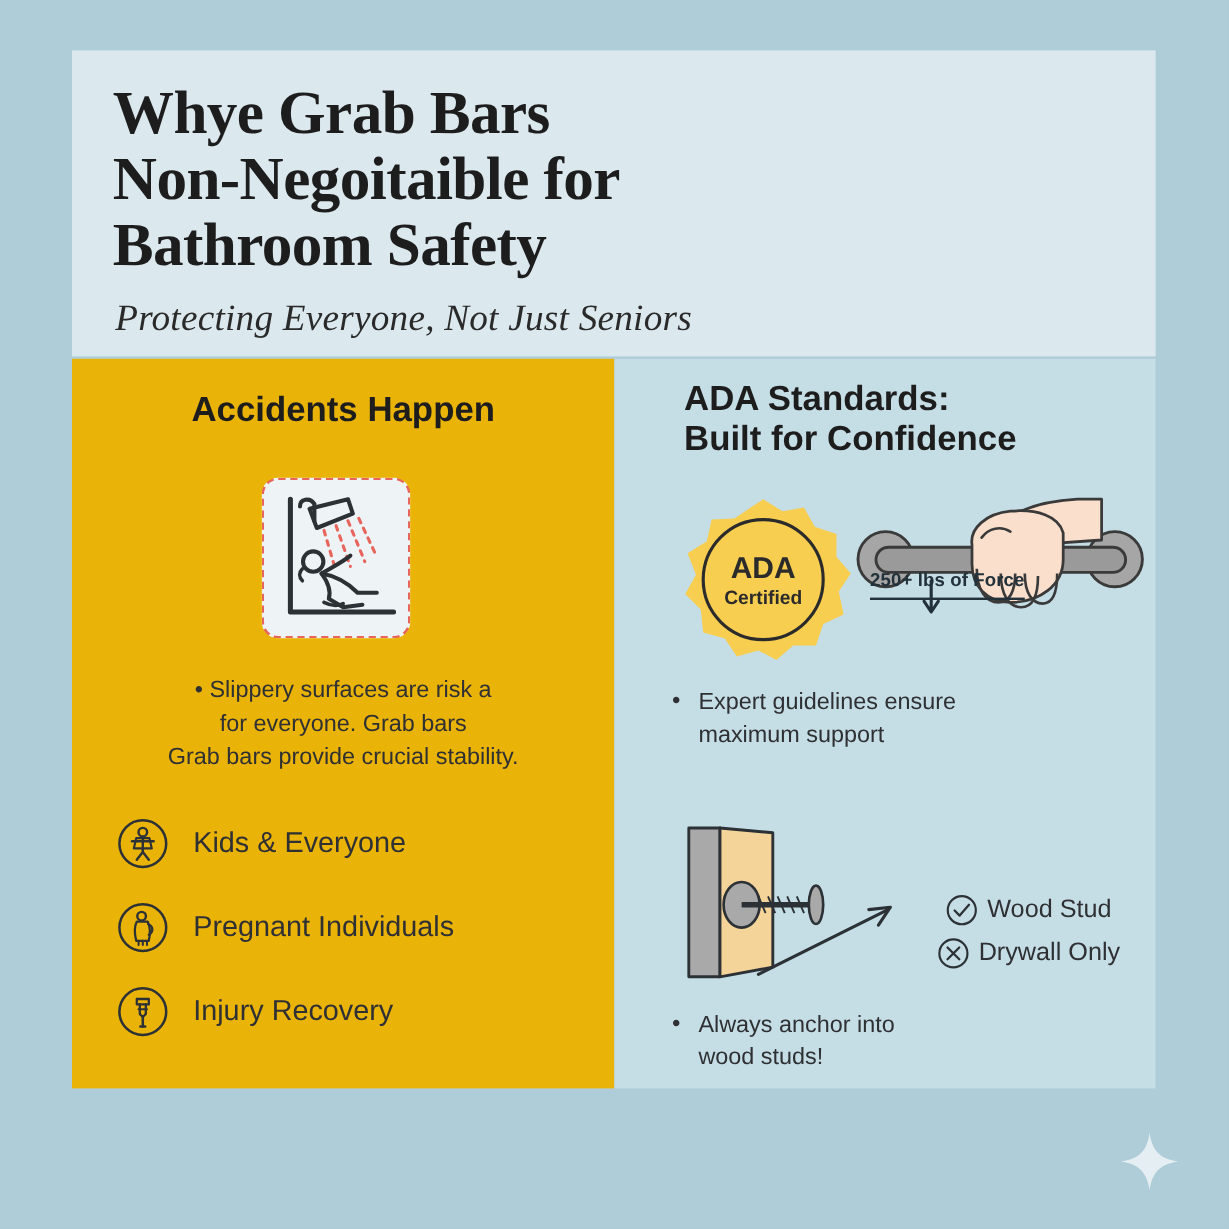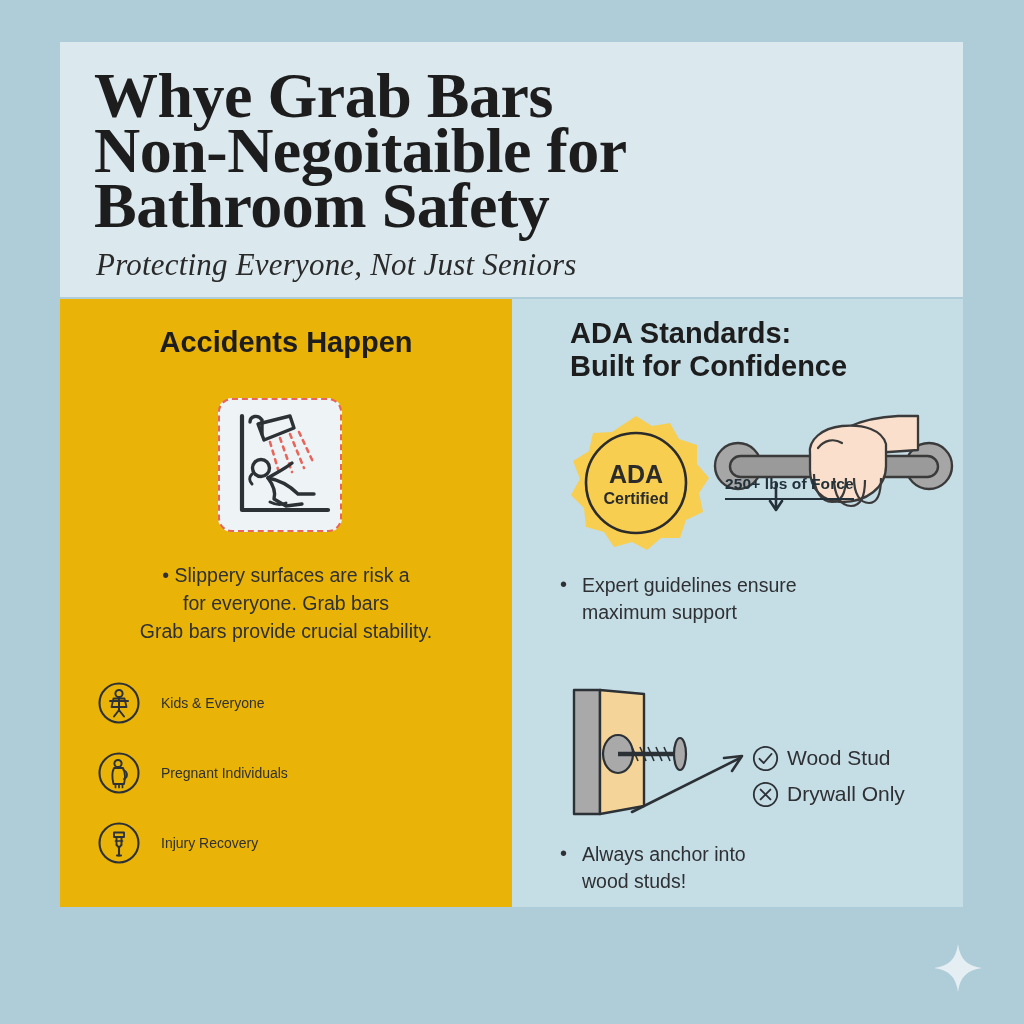--- a/index.html
+++ b/index.html
@@ -28,21 +28,21 @@
     top: 42px;
     width: 903px;
     height: 255px;
     background: #dbe8ee;
     box-sizing: border-box;
     padding: 26px 0 0 34px;
   }
   .title {
     font-family: "Liberation Serif", serif;
     font-weight: bold;
-    font-size: 64px;
+    font-size: 51px;
     line-height: 55px;
     color: #1d1d1d;
     letter-spacing: -0.5px;
     margin: 0;
     white-space: pre-line;
   }
   .subtitle {
     font-family: "Liberation Serif", serif;
     font-style: italic;
     font-size: 31px;
@@ -131,21 +131,21 @@
     align-items: center;
     height: 70px;
   }
   .left-list .row .ico {
     width: 44px;
     height: 44px;
     flex: 0 0 44px;
   }
   .left-list .row .lbl {
     margin-left: 20px;
-    font-size: 14px;
+    font-size: 24px;
     color: #2e3033;
   }
 
   
   .badge-row {
     position: absolute;
     left: 560px;
     top: 412px;
     width: 400px;
     height: 135px;
@@ -232,20 +232,21 @@
   .stud-choices {
     position: absolute;
     left: 752px;
     top: 740px;
     width: 210px;
   }
   .stud-choices .row {
     display: flex;
     align-items: center;
     height: 36px;
+    justify-content: center;
   }
   .stud-choices .row .ico {
     width: 27px;
     height: 27px;
     flex: 0 0 27px;
   }
   .stud-choices .row .lbl {
     margin-left: 8px;
     font-size: 21px;
     color: #2e3033;

